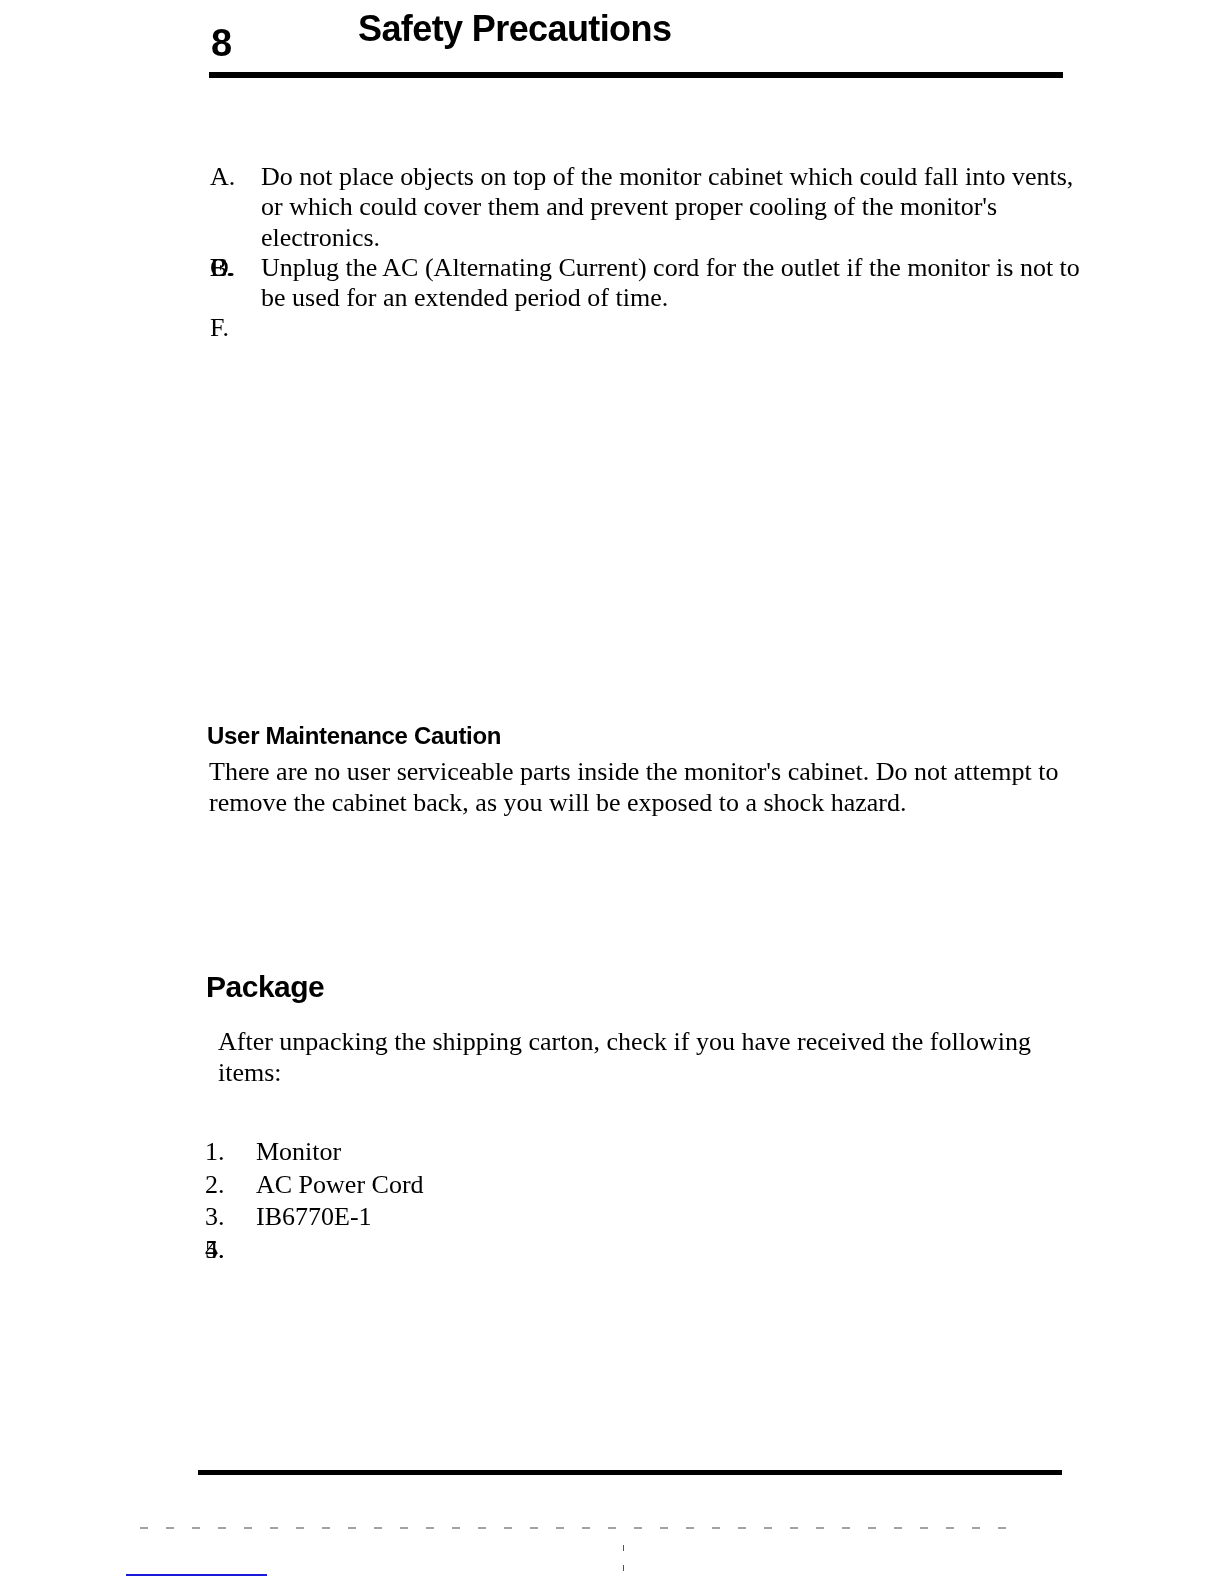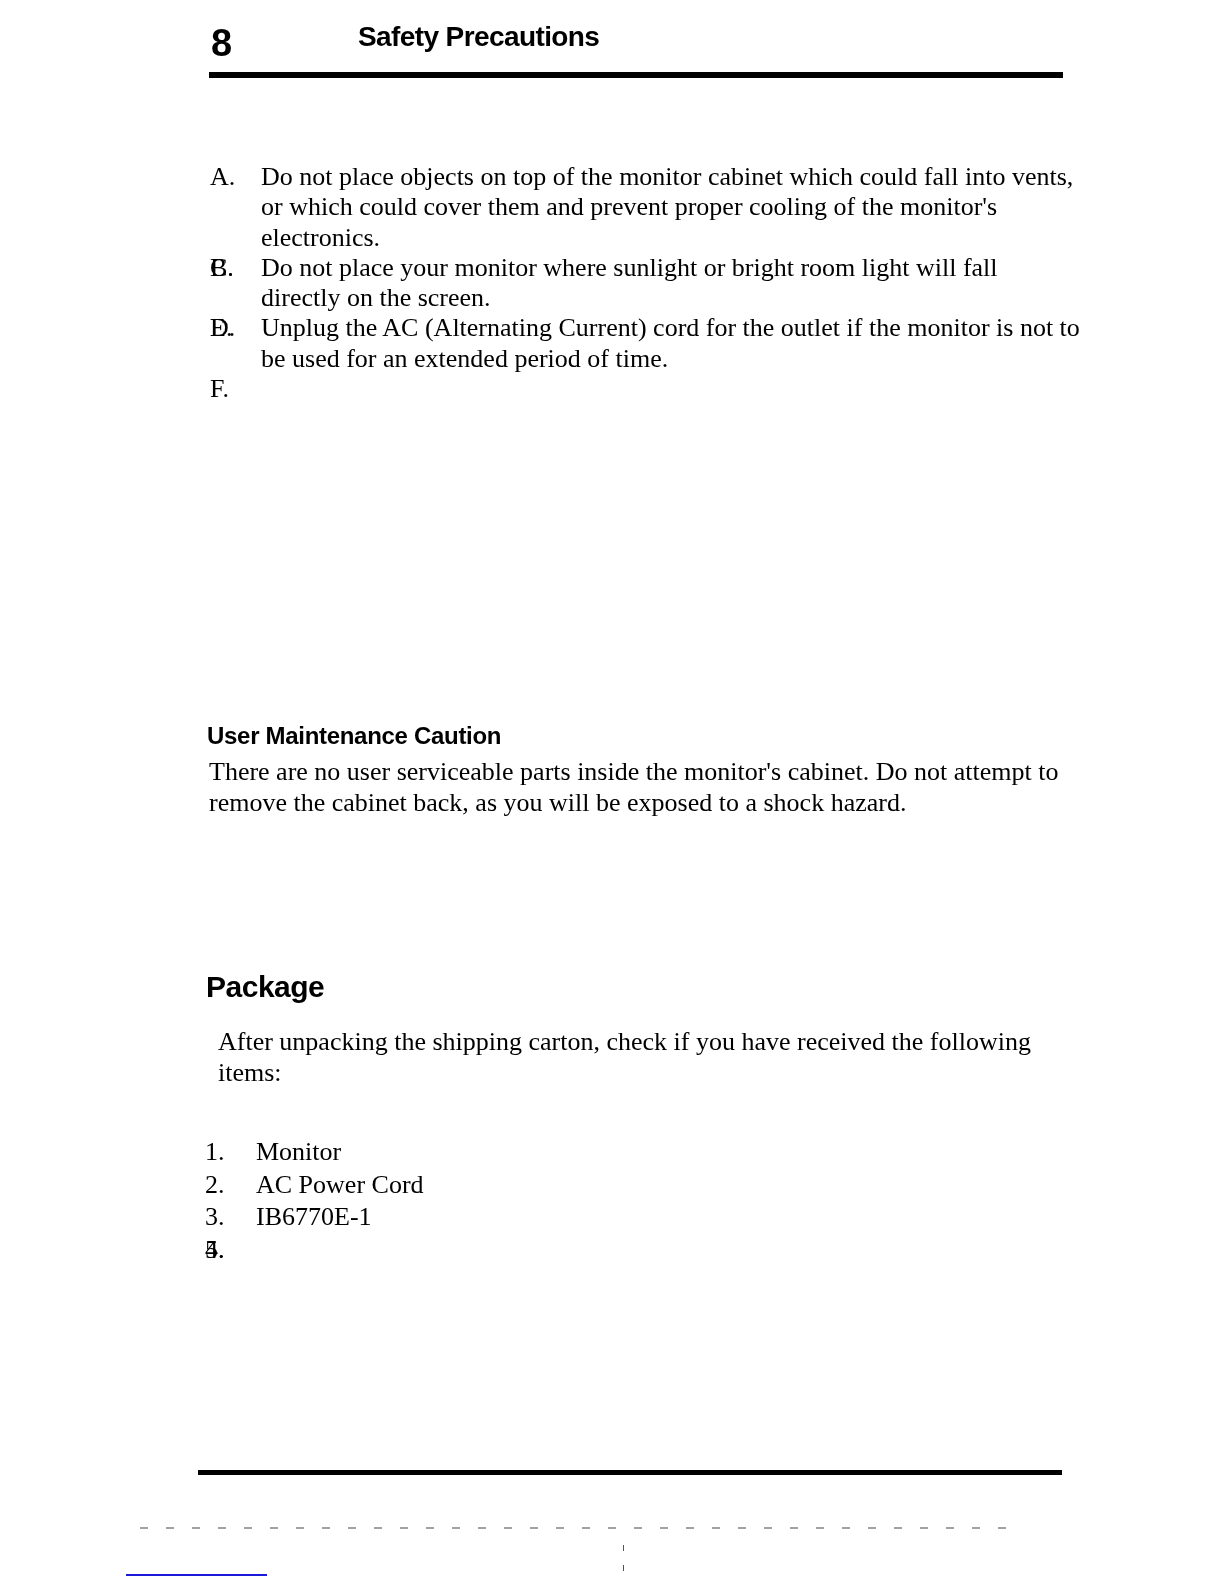--- a/index.html
+++ b/index.html
@@ -1,21 +1,21 @@
 <!DOCTYPE html>
 <html><head>
 <meta charset="utf-8">
 <style>
   html, body { margin: 0; padding: 0; background: #ffffff; }
   body { width: 1225px; height: 1585px; position: relative; overflow: hidden; color: #000; }
   .sans { font-family: "Liberation Sans", "DejaVu Sans", sans-serif; }
   .serif { font-family: "Liberation Serif", "DejaVu Serif", serif; }
 
   .page-num { position: absolute; left: 211px; top: 22px; font-size: 38px; font-weight: bold; letter-spacing: -0.5px; }
-  .page-title { position: absolute; left: 358px; top: 21px; font-size: 28px; font-weight: bold; letter-spacing: -0.6px; }
+  .page-title { position: absolute; left: 358px; top: 8px; font-size: 36px; font-weight: bold; letter-spacing: -0.6px; }
   .top-rule { position: absolute; left: 209px; top: 72px; width: 854px; height: 6px; background: #000; }
 
   .safety-list { position: absolute; left: 210px; top: 162px; width: 870px; margin: 0; padding: 0; list-style: none; }
   .safety-list li { position: relative; padding-left: 51px; font-size: 26px; line-height: 30.3px; }
   .safety-list .marker { position: absolute; left: 0; top: 0; }
 
   .caution-heading { position: absolute; left: 207px; top: 722px; font-size: 24px; font-weight: bold; letter-spacing: -0.3px; }
   .caution-body { position: absolute; left: 207px; top: 754px; width: 850px; font-size: 26px; line-height: 31px; }
 
   .package-heading { position: absolute; left: 206px; top: 970px; font-size: 30px; font-weight: bold; letter-spacing: -0.5px; }
@@ -42,21 +42,20 @@
   <ol class="safety-list serif">
     <li>
       <span class="marker">A.</span>
       <span>Do not place objects on top of the monitor cabinet which could fall into vents, or which could cover them and prevent proper cooling of the monitor's electronics.</span>
     </li>
     <li>
       <span class="marker">B.</span>
     </li>
     <li>
       <span class="marker">C.</span>
-      <span>Do not place your monitor where sunlight or bright room light will fall directly on the screen.</span>
     </li>
     <li>
       <span class="marker">D.</span>
     </li>
     <li>
       <span class="marker">E.</span>
       <span>Unplug the AC (Alternating Current) cord for the outlet if the monitor is not to be used for an extended period of  time.</span>
     </li>
     <li>
       <span class="marker">F.</span>

